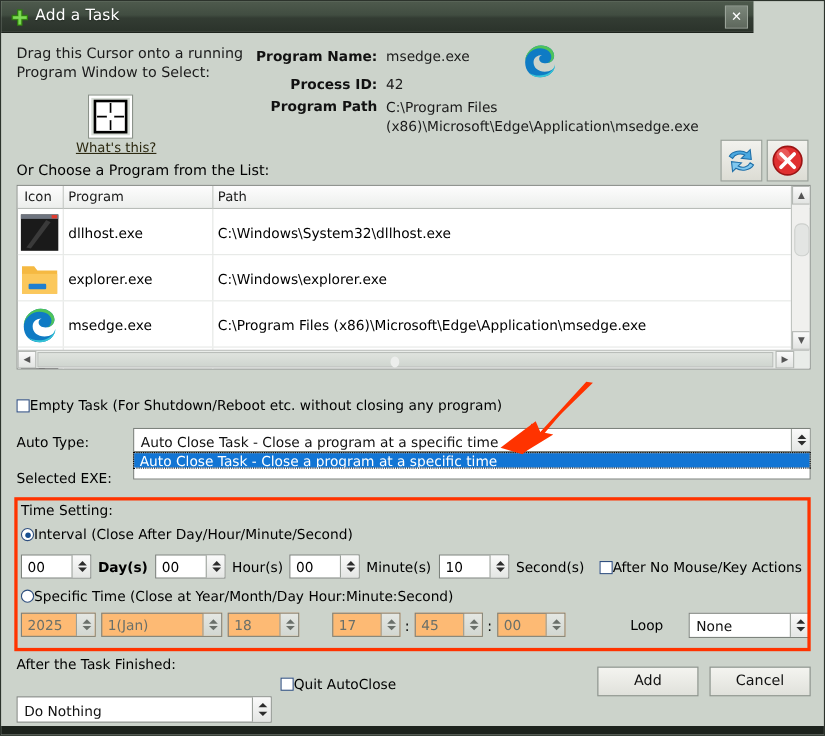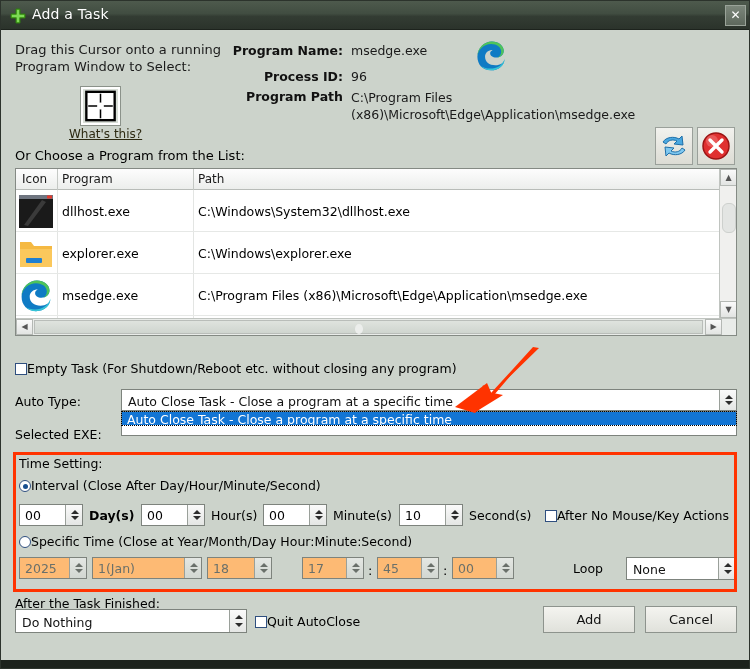--- a/index.html
+++ b/index.html
@@ -18,21 +18,21 @@
     left: 0; top: 0;
     width: 750px; height: 669px;
     background: #ccd3cb;
     box-sizing: border-box;
     border: 1px solid #2c332c;
     overflow: hidden;
   }
   
   .titlebar {
     position: absolute; left: 0; top: 0;
-    width: 750px; height: 29px;
+    width: 684px; height: 29px;
     background: linear-gradient(to bottom, #4e5a4d 0%, #414d41 45%, #333c33 55%, #2b332b 100%);
     border-bottom: 1px solid #1d231d;
     box-sizing: border-box;
   }
   .title-text {
     position: absolute; left: 31px; top: 5px;
     color: #ffffff;
     font-size: 14px;
     letter-spacing: .2px;
     text-shadow: 0 1px 1px #11161160;
@@ -229,21 +229,21 @@
   .numbox .val { position:absolute; left:5px; top:3px; font-size:12.5px; }
   .numbox.dis { background:#fdba74;text-decoration:underline; }
   .numbox.dis .val { color:#6a706a; }
   .numbox.dis .spin { background:linear-gradient(to bottom,#e4e7e3,#d2d7d1); }
   .numbox.dis .spin:before { border-bottom-color:#6a706a; }
   .numbox.dis .spin:after  { border-top-color:#6a706a; }
   .unit { position:absolute; font-size:12.5px; }
   .colon { position:absolute; font-size:13px; top:562px; }
   
   .after-label { position:absolute; left:14px; top:595px; font-size:12.5px; }
-  #after-combo { left:14px; top:608px; width:232px; height:24px; }
+  #after-combo { left:14px; top:632px; width:232px; height:24px; }
   .quit-chk { position:absolute; left:254px; top:613px; font-size:12.5px; cursor:pointer; }
   .btn {
     position:absolute; top:605px; width:92px; height:27px;
     background: linear-gradient(to bottom,#f4f4f0,#e0e1db);
     border:1px solid #8d938d; box-sizing:border-box;
     font-size:13px; text-align:center; line-height:25px;
     color:#111; cursor:pointer;
   }
   #add-btn { left:542px; }
   #cancel-btn { left:644px; }
@@ -275,21 +275,21 @@
       <line x1="5" y1="18" x2="31" y2="18" stroke="#000" stroke-width="1.6"></line>
       <circle cx="18" cy="18" r="2.6" fill="#ffffff" stroke="#ffffff" stroke-width="2"></circle>
     </svg>
   </div>
   <div class="whats-this">What's this?</div>
 
   <div class="info-label" style="left:198px; top:42px; width:144px;">Program Name:</div>
   <div class="info-value" style="left:350px; top:42px;">msedge.exe</div>
 
   <div class="info-label" style="left:198px; top:68px; width:144px;">Process ID:</div>
-  <div class="info-value" style="left:350px; top:68px;">96</div>
+  <div class="info-value" style="left:350px; top:68px;">42</div>
 
   <div class="info-label" style="left:198px; top:88px; width:144px;">Program Path</div>
   <div class="info-value" style="left:350px; top:88px; width:380px; line-height:17px;">C:\Program Files (x86)\Microsoft\Edge\Application\msedge.exe</div>
 
   <svg class="edge-icon" viewBox="0 0 40 40">
     <path d="M36 24c0 8-7 14-16 14C10 38 4 31 4 22 4 12 12 4 21 4c8 0 14 5 14 11 0 5-4 8-9 8-4 0-7-2-7-5 0-2 1-3 3-4-5 0-9 3-9 8 0 6 5 10 12 10 6 0 11-3 11-8z" fill="#0f7bc4"></path>
     <path d="M21 4c8 0 14 5 14 11 0 4-3 7-7 8 3-2 4-4 4-7 0-5-5-9-12-9-8 0-15 6-16 14C4 12 12 4 21 4z" fill="#4ec35a"></path>
     <path d="M36 24c0 8-7 14-16 14-5 0-9-2-12-5 3 2 7 3 11 3 8 0 15-4 17-12z" fill="#36c5d6"></path>
   </svg>
 

